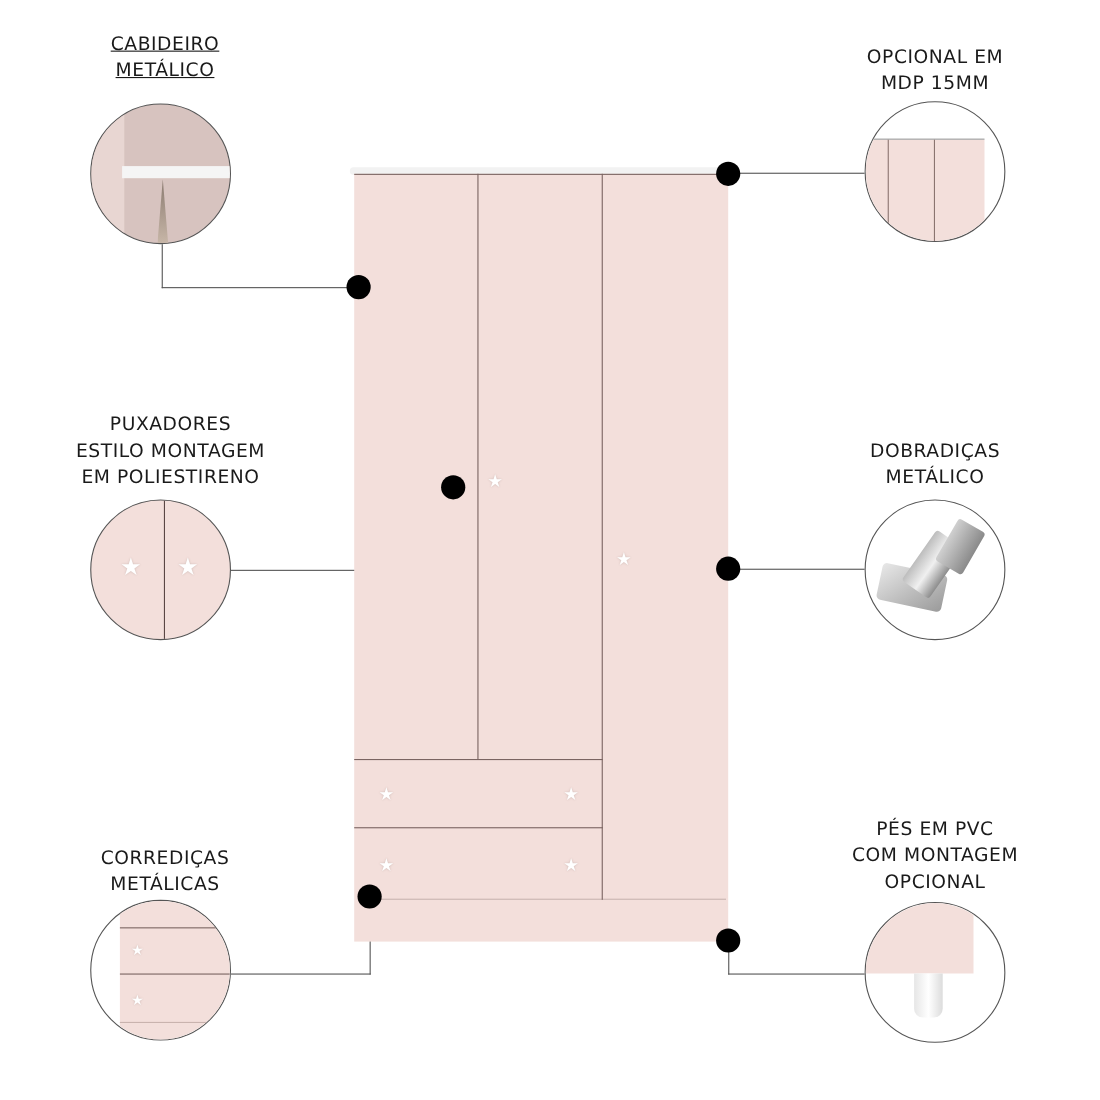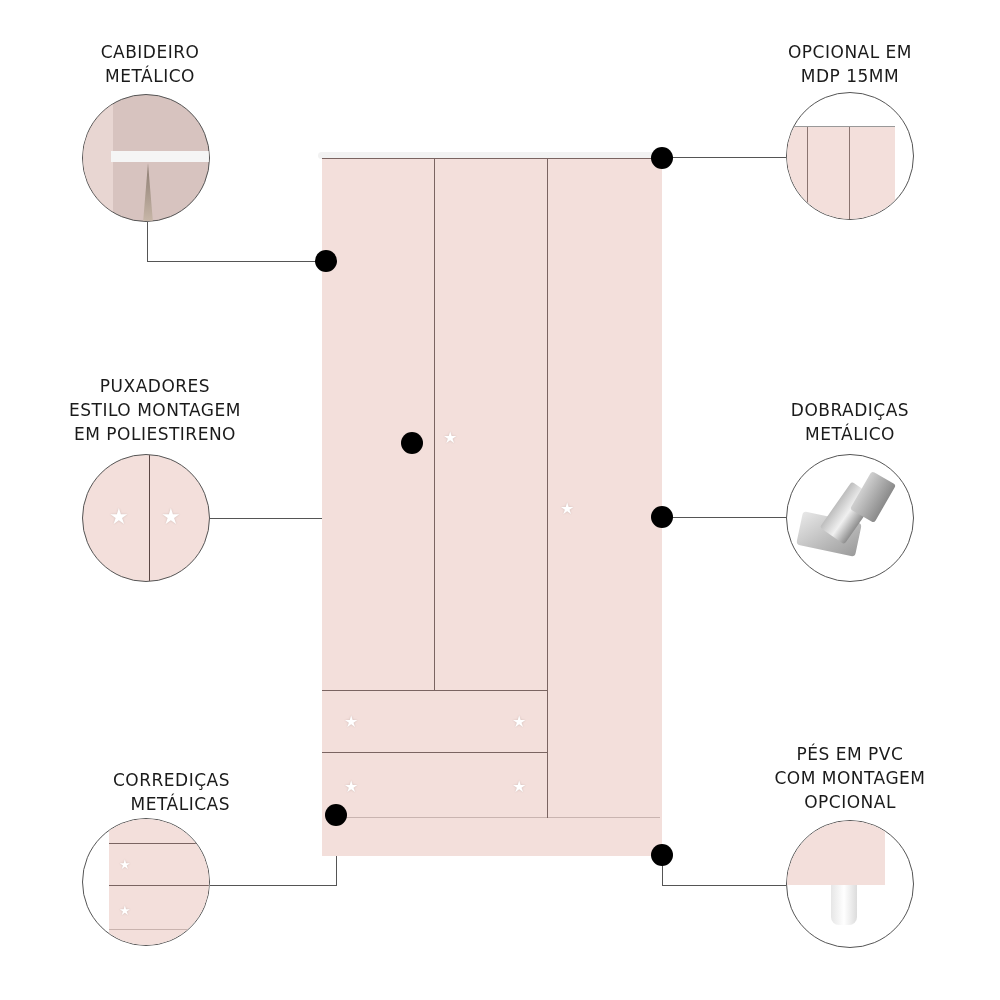--- a/index.html
+++ b/index.html
@@ -10,30 +10,30 @@
   .dot{position:absolute;width:22px;height:22px;border-radius:50%;background:#000;}
   .pink{background:#f3dfdb;}
   .wardrobe{position:absolute;left:322px;top:158px;width:340px;height:698px;}
   .panel{position:absolute;background:#f3dfdb;box-sizing:border-box;}
   .seam{position:absolute;background:#7a6461;}
   .star{position:absolute;color:#ffffff;font-size:16px;text-shadow:0 0 2px #c9b3ae;line-height:16px;}
 </style>
 </head>
 <body>
 
-<div class="label" style="left:70px;top:40px;width:160px;">CABIDEIRO
+<div class="label" style="left:70px;top:28px;width:160px;text-decoration:underline;">CABIDEIRO
 METÁLICO</div>
 <div class="label" style="left:765px;top:40px;width:170px;">OPCIONAL EM
 MDP 15MM</div>
 <div class="label" style="left:55px;top:374px;width:200px;">PUXADORES
 ESTILO MONTAGEM
 EM POLIESTIRENO</div>
 <div class="label" style="left:770px;top:398px;width:160px;">DOBRADIÇAS
 METÁLICO</div>
-<div class="label" style="left:70px;top:768px;width:160px;text-align:right;">CORREDIÇAS
+<div class="label" style="left:70px;top:768px;width:160px;">CORREDIÇAS
 METÁLICAS</div>
 <div class="label" style="left:745px;top:742px;width:210px;">PÉS EM PVC
 COM MONTAGEM
 OPCIONAL</div>
 
 <div class="circle" style="left:82px;top:94px;background:#d7c3bf;">
   <div style="position:absolute;left:0;top:0;width:30px;height:128px;background:#e8d6d2;"></div>
   <div style="position:absolute;left:28px;top:56px;width:100px;height:11px;background:#f5f5f5;"></div>
   <div style="position:absolute;left:60px;top:68px;width:10px;height:60px;background:linear-gradient(#8a7a70,#c9b8a9);clip-path:polygon(50% 0,100% 100%,0 100%);"></div>
 </div>

